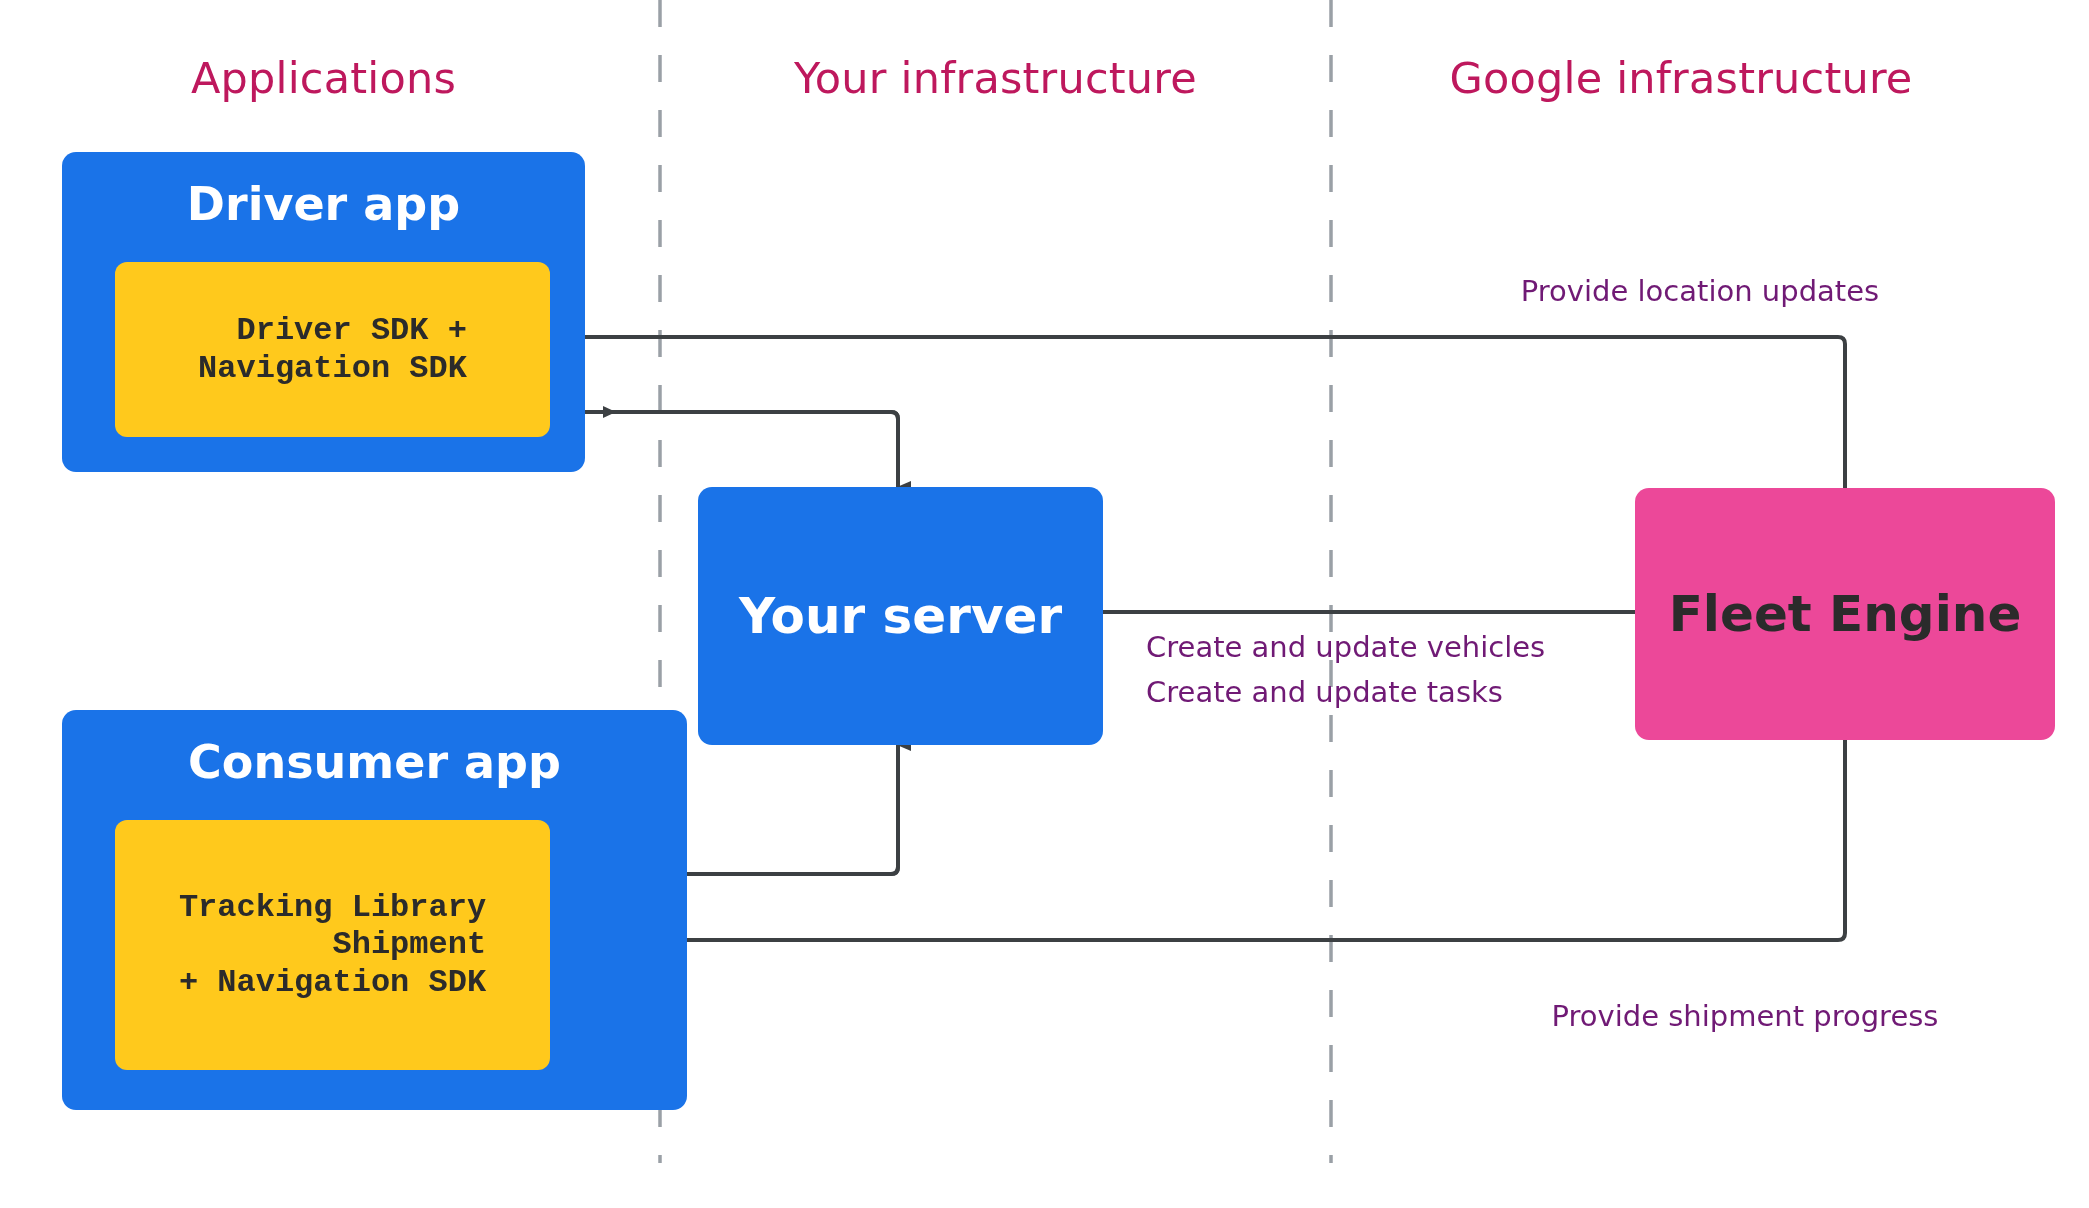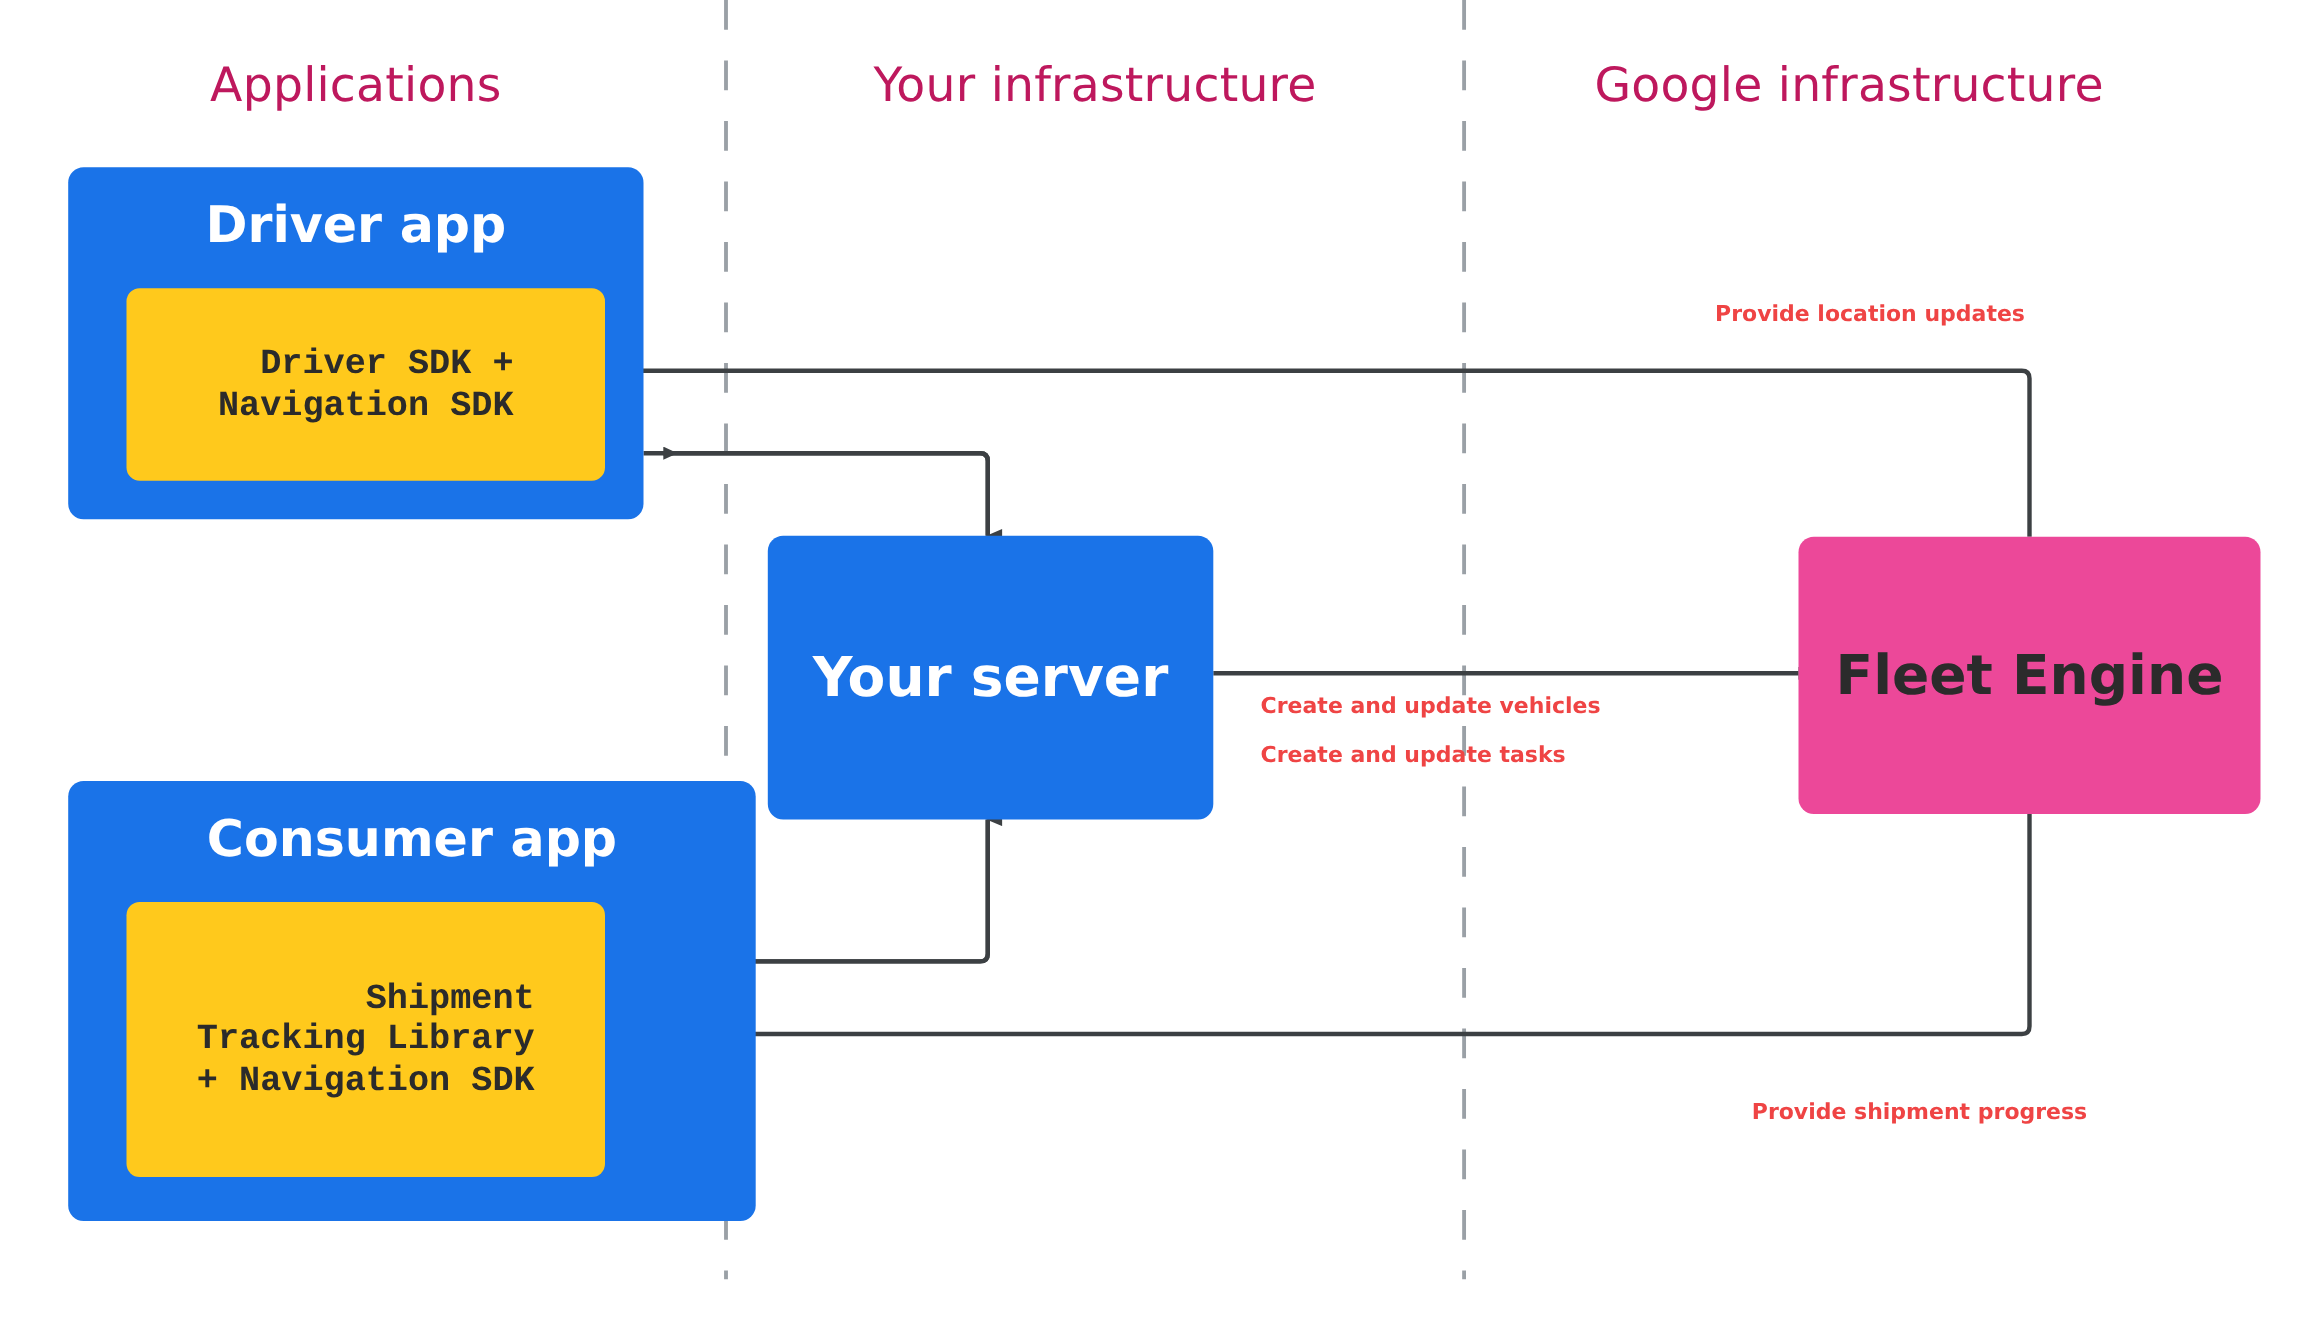--- a/index.html
+++ b/index.html
@@ -91,23 +91,23 @@
     color: #2b2b2b;
     font-weight: 700;
     font-size: 50px;
     font-family: "DejaVu Sans", "Liberation Sans", sans-serif;
     white-space: nowrap;
   }
   
   .edge-label {
     position: absolute;
     font-family: "DejaVu Sans", "Liberation Sans", sans-serif;
-    font-weight: 700;
-    font-size: 20px;
-    color: #ef4444;
+    font-weight: 400;
+    font-size: 29px;
+    color: #701a75;
     white-space: nowrap;
     line-height: 1.5;
   }
   .edge-label.center { text-align: center; }
   .edge-label.left   { text-align: left; }
 </style>
 </head>
 <body>
 
 <div id="canvas">
@@ -156,22 +156,22 @@
         <div>Driver SDK +</div>
         <div>Navigation SDK</div>
       </div>
     </div>
   </div>
 
   <div class="node app-box" style="left:62px; top:710px; width:625px; height:400px;">
     <div class="app-title" style="top:25px;">Consumer app</div>
     <div class="sdk-box" style="left:53px; top:110px; width:435px; height:250px;">
       <div>
+        <div>Tracking Library</div>
         <div>Shipment</div>
-        <div>Tracking Library</div>
         <div>+ Navigation SDK</div>
       </div>
     </div>
   </div>
 
   <div class="node server-box" style="left:698px; top:487px; width:405px; height:258px;">Your server</div>
 
   <div class="node engine-box" style="left:1635px; top:488px; width:420px; height:252px;">Fleet Engine</div>
 
   <div class="edge-label center" style="left:1450px; top:270px; width:500px;">Provide location updates</div>

